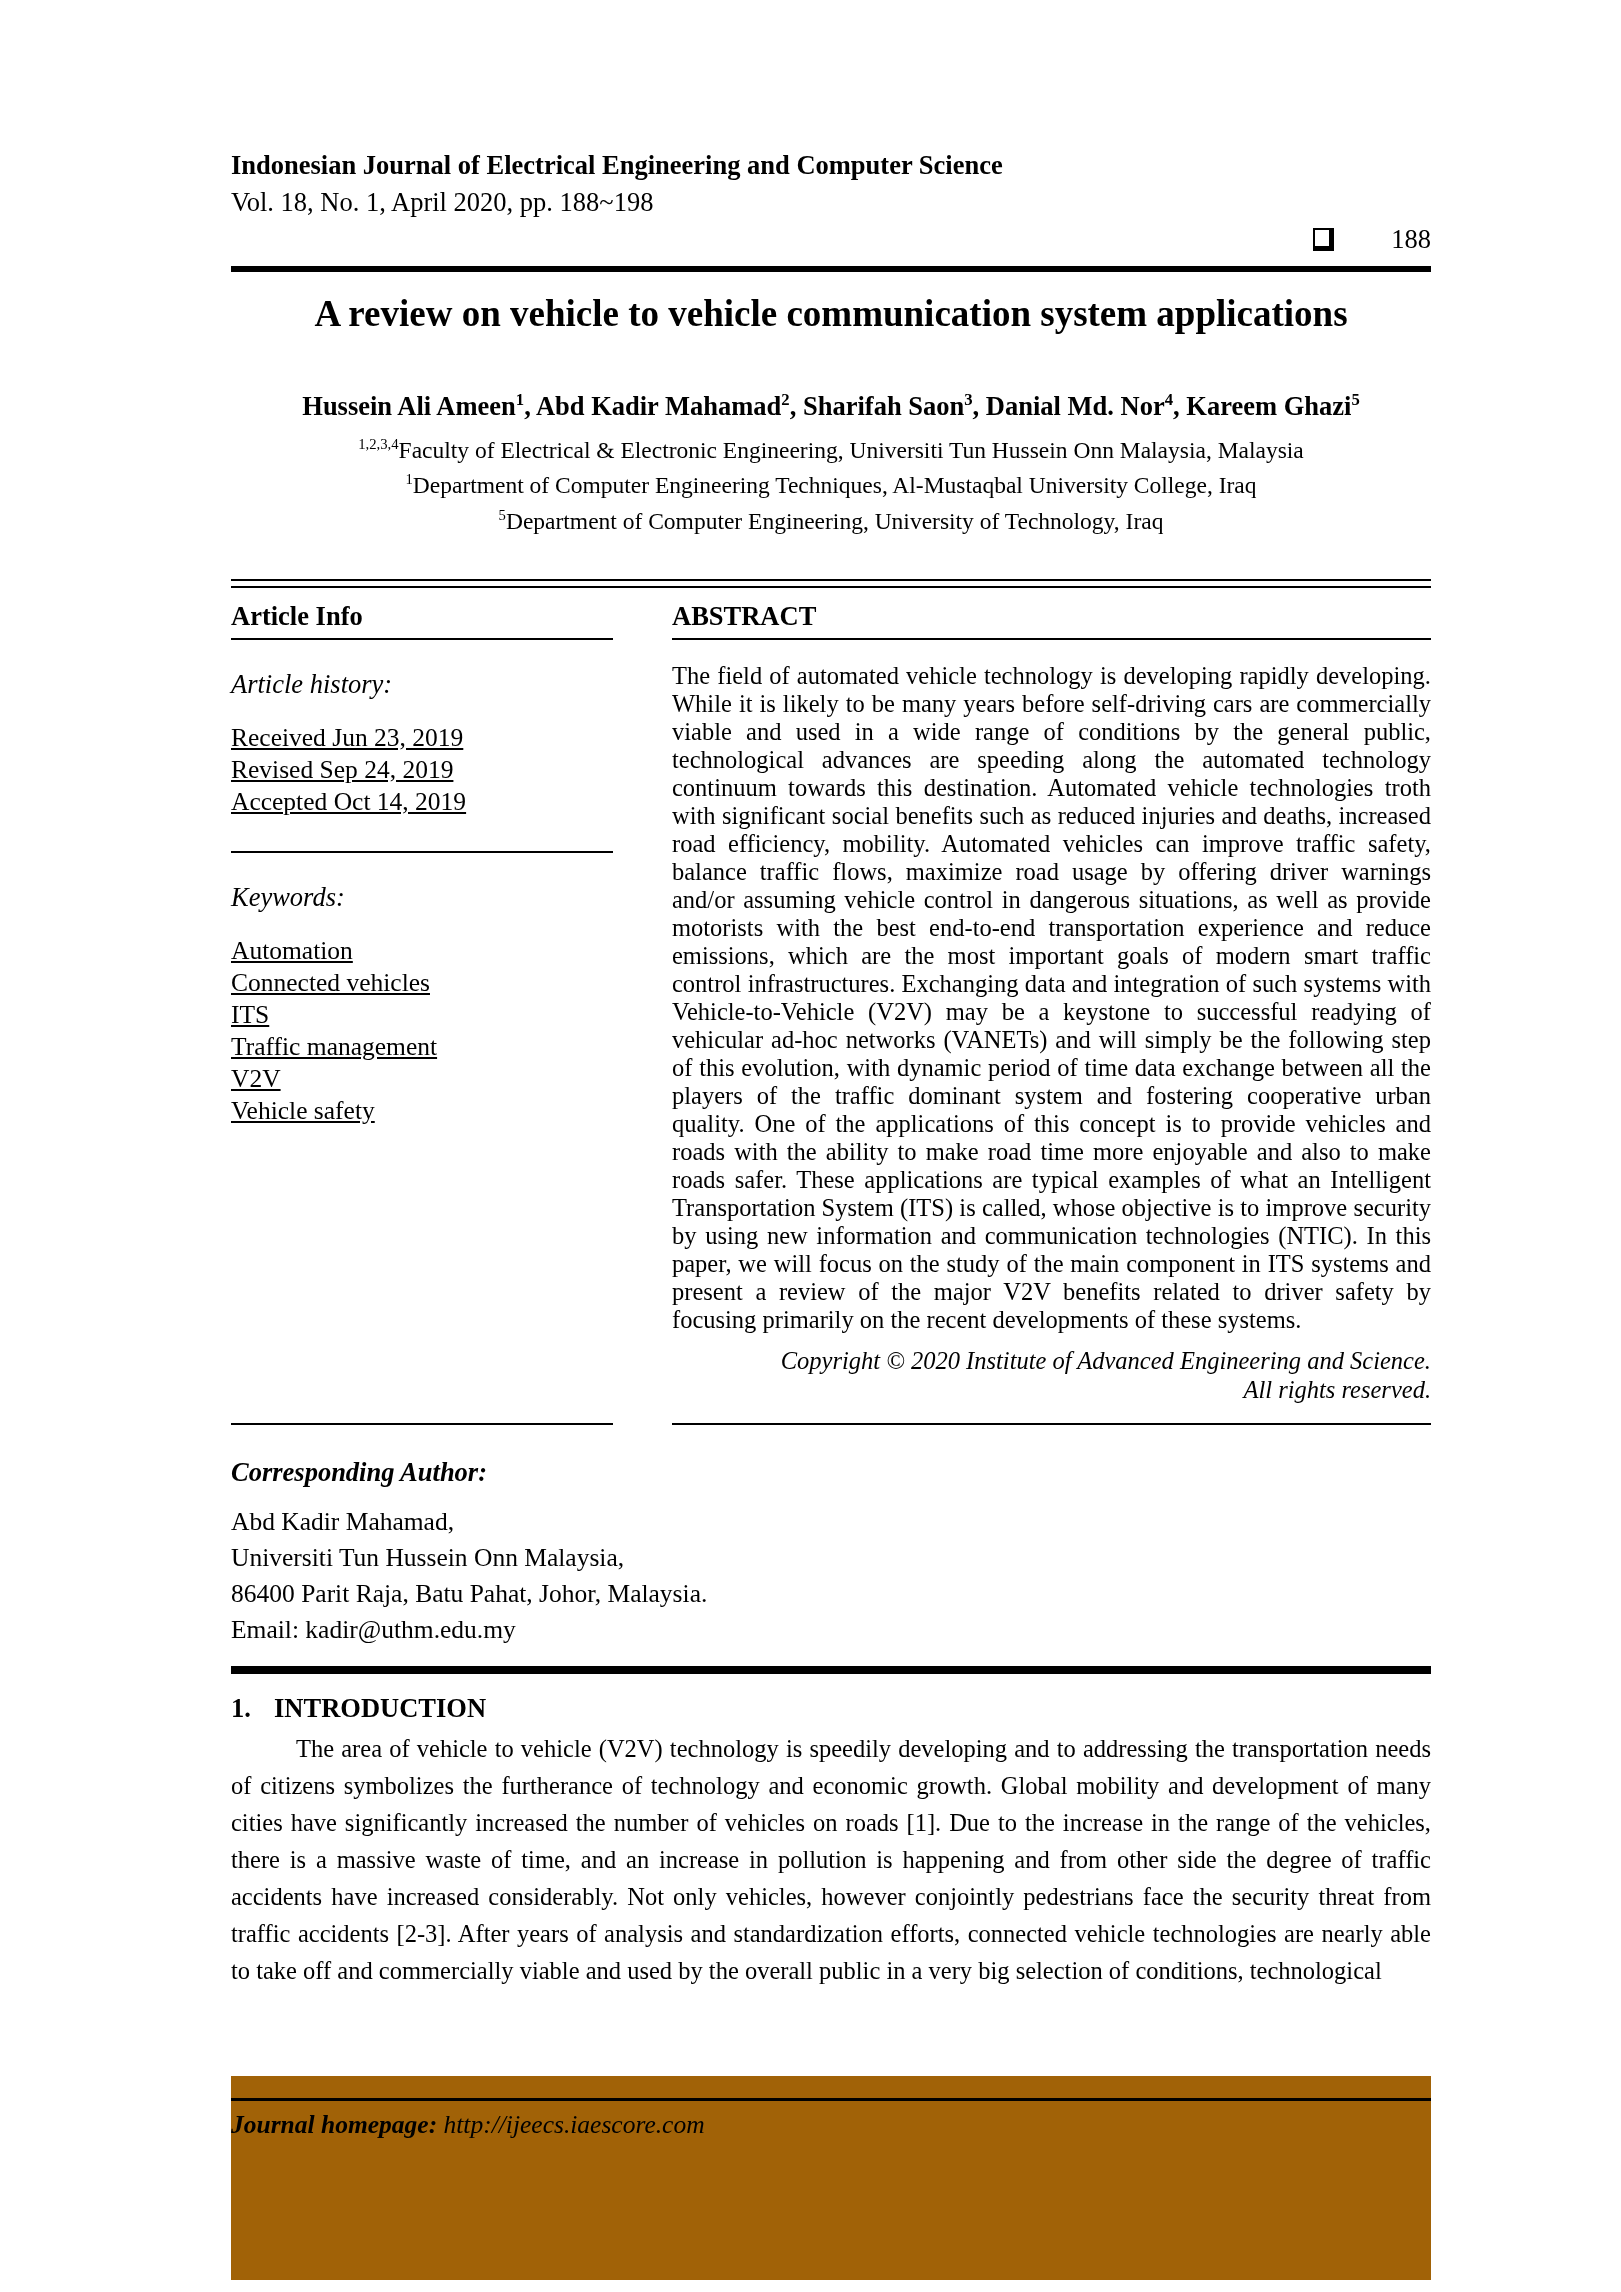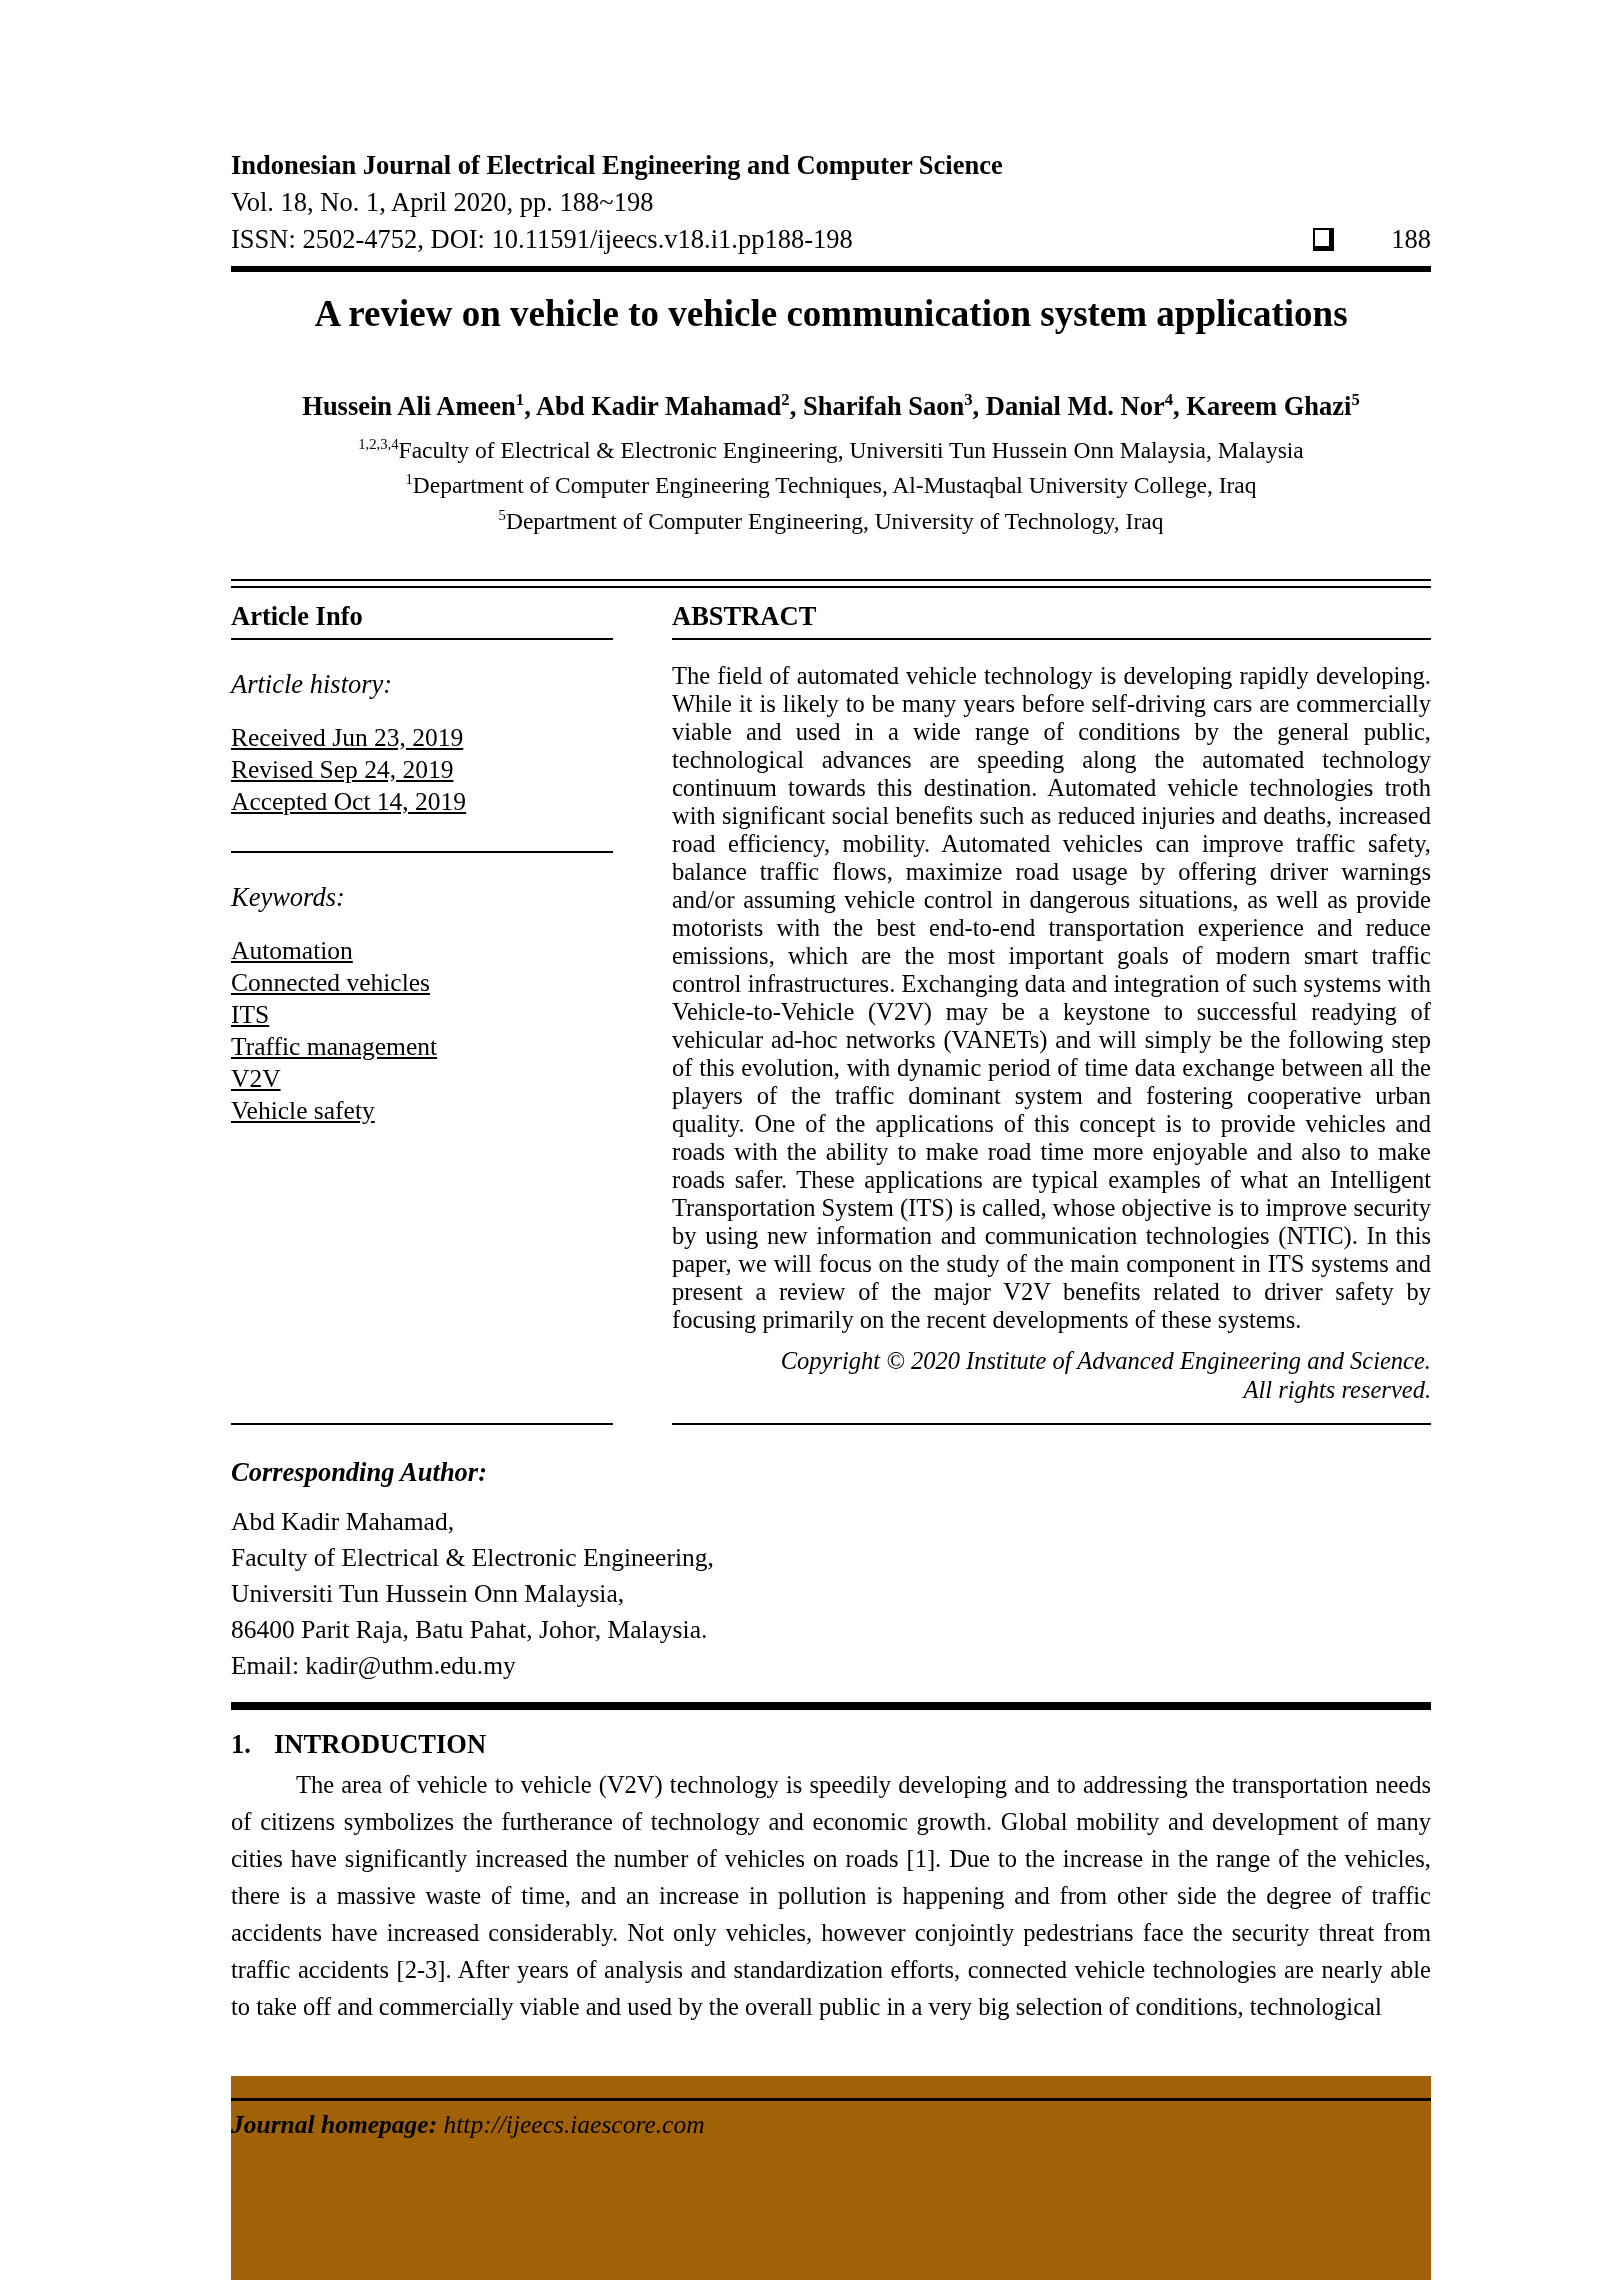--- a/index.html
+++ b/index.html
@@ -54,21 +54,20 @@
 </style>
 </head>
 <body>
 
 <div class="page">
 
   <div>
     <div class="header-line journal-name">Indonesian Journal of Electrical Engineering and Computer Science</div>
     <div class="header-line">Vol. 18, No. 1, April 2020, pp. 188~198</div>
     <div class="header-line issn-row">
-      <span>ISSN: 2502-4752, DOI: 10.11591/ijeecs.v18.i1.pp188-198</span>
       <span class="issn-spacer"></span>
       <span class="box-icon"></span>
       <span>188</span>
     </div>
     <div class="header-rule"></div>
   </div>
 
   <div class="title">A review on vehicle to vehicle communication system applications</div>
 
   <div class="authors">
@@ -114,21 +113,20 @@
         </div>
       </div>
 
     </div>
   </div>
 
   <div class="corresponding">
     <div class="corr-head">Corresponding Author:</div>
     <div class="corr-lines">
       <div>Abd Kadir Mahamad,</div>
-      <div>Faculty of Electrical &amp; Electronic Engineering,</div>
       <div>Universiti Tun Hussein Onn Malaysia,</div>
       <div>86400 Parit Raja, Batu Pahat, Johor, Malaysia.</div>
       <div>Email: kadir@uthm.edu.my</div>
     </div>
     <div class="thick-rule"></div>
   </div>
 
   <div class="intro">
     <div class="intro-head">
       <span class="intro-num">1.</span><span>INTRODUCTION</span>

